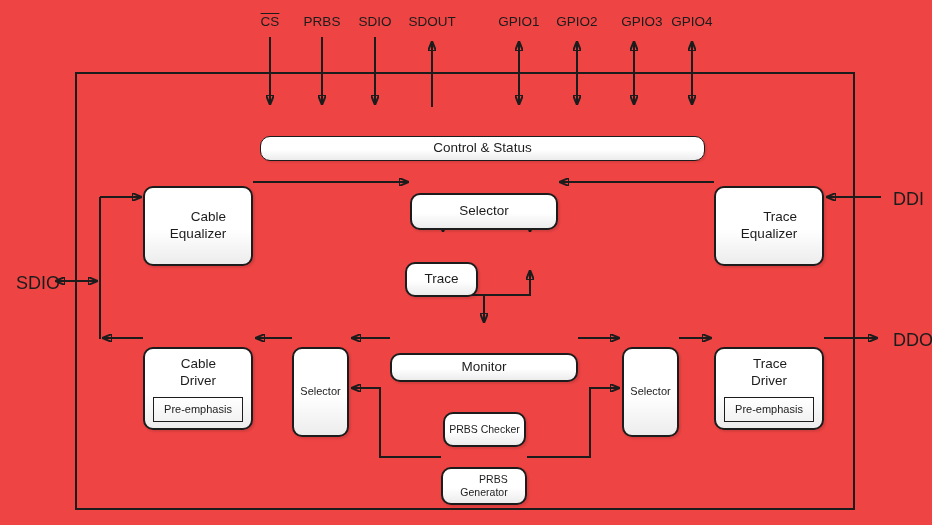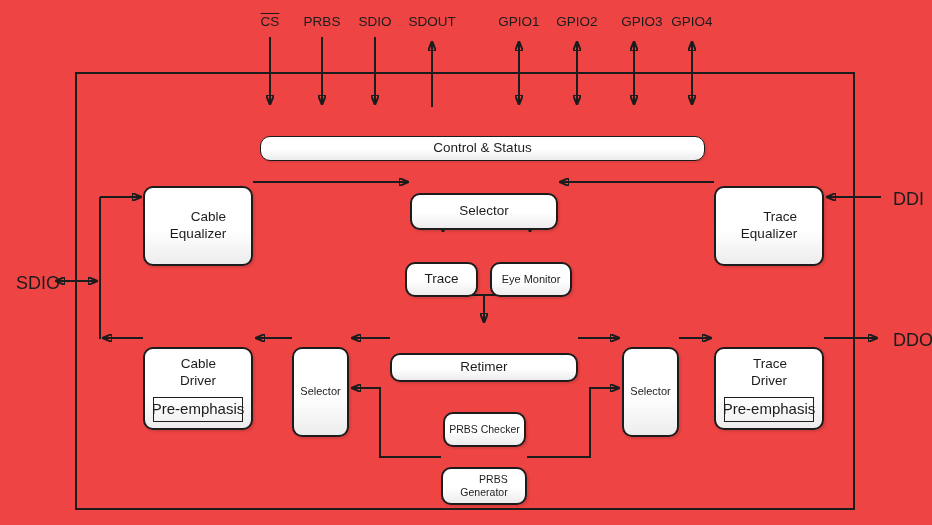--- a/index.html
+++ b/index.html
@@ -22,21 +22,21 @@
     box-shadow:1.5px 1.5px 2px rgba(0,0,0,0.10);
     margin-top:29px;
   }
   .bar{border-width:1.5px;font-size:13.5px;}
   .sm{font-size:11px;}
   .xs{font-size:10.5px;}
   .driver{flex-direction:column;justify-content:flex-start;padding-top:7px;}
   .sub{
     position:absolute;left:8px;right:8px;bottom:6px;height:25px;
     box-sizing:border-box;border:1.5px solid #1c1c1c;background:linear-gradient(#ffffff,#f2f2f2);
-    display:flex;align-items:center;justify-content:center;font-size:15px;white-space:nowrap;
+    display:flex;align-items:center;justify-content:center;font-size:11px;white-space:nowrap;
   }
   .pin-top{position:absolute;top:14px;transform:translateX(-50%);font-size:13.5px;z-index:2;}
   .pin-side{position:absolute;font-size:18px;z-index:2;text-align:center;}
   .ov{text-decoration:overline;}
 </style>
 </head>
 <body>
 
 <div class="stage">
 
@@ -106,23 +106,22 @@
   <div class="box" style="left:143px;top:157px;width:110px;height:80px">Cable
 Equalizer</div>
 
   <div class="box" style="left:410px;top:164px;width:148px;height:37px">Selector</div>
 
   <div class="box" style="left:714px;top:157px;width:110px;height:80px">Trace
 Equalizer</div>
 
   <div class="box" style="left:405px;top:233px;width:73px;height:35px">Trace</div>
 
-  <div class="box sm" style="left:490px;top:233px;width:82px;height:35px">Eye Monitor</div>
 
-  <div class="box" style="left:390px;top:324px;width:188px;height:29px">Retimer</div>
+  <div class="box" style="left:390px;top:324px;width:188px;height:29px">Monitor</div>
 
   <div class="box sm" style="left:292px;top:318px;width:57px;height:90px">Selector</div>
 
   <div class="box sm" style="left:622px;top:318px;width:57px;height:90px">Selector</div>
 
   <div class="box driver" style="left:143px;top:318px;width:110px;height:83px">
     <div>Cable
 Driver</div>
     <div class="sub">Pre-emphasis</div>
   </div>

